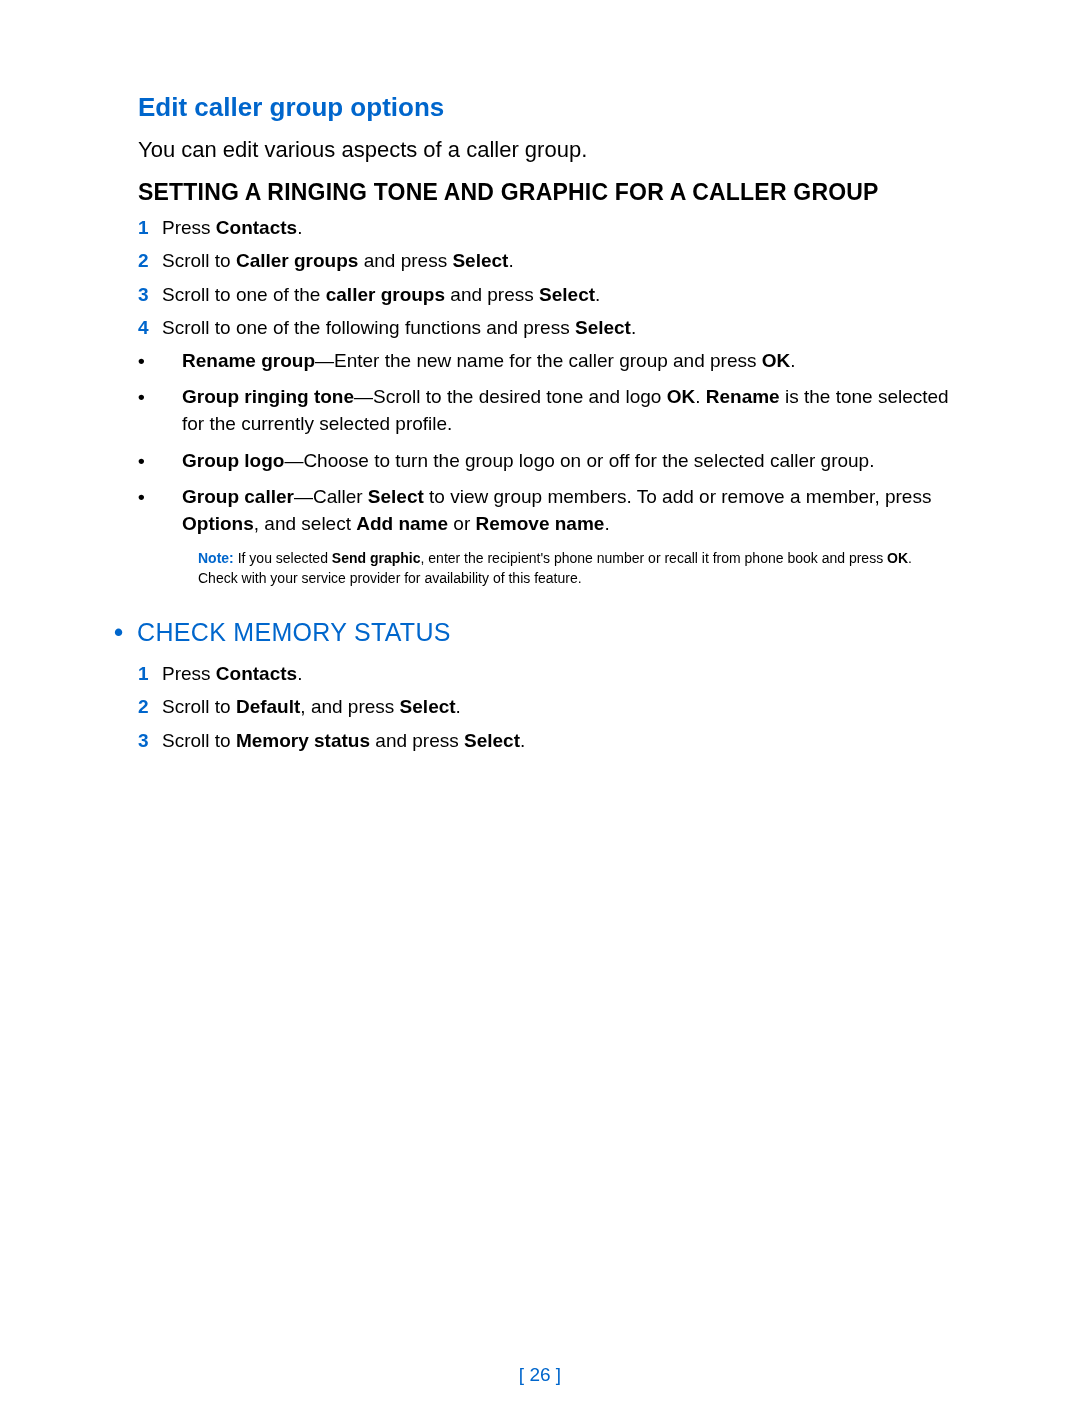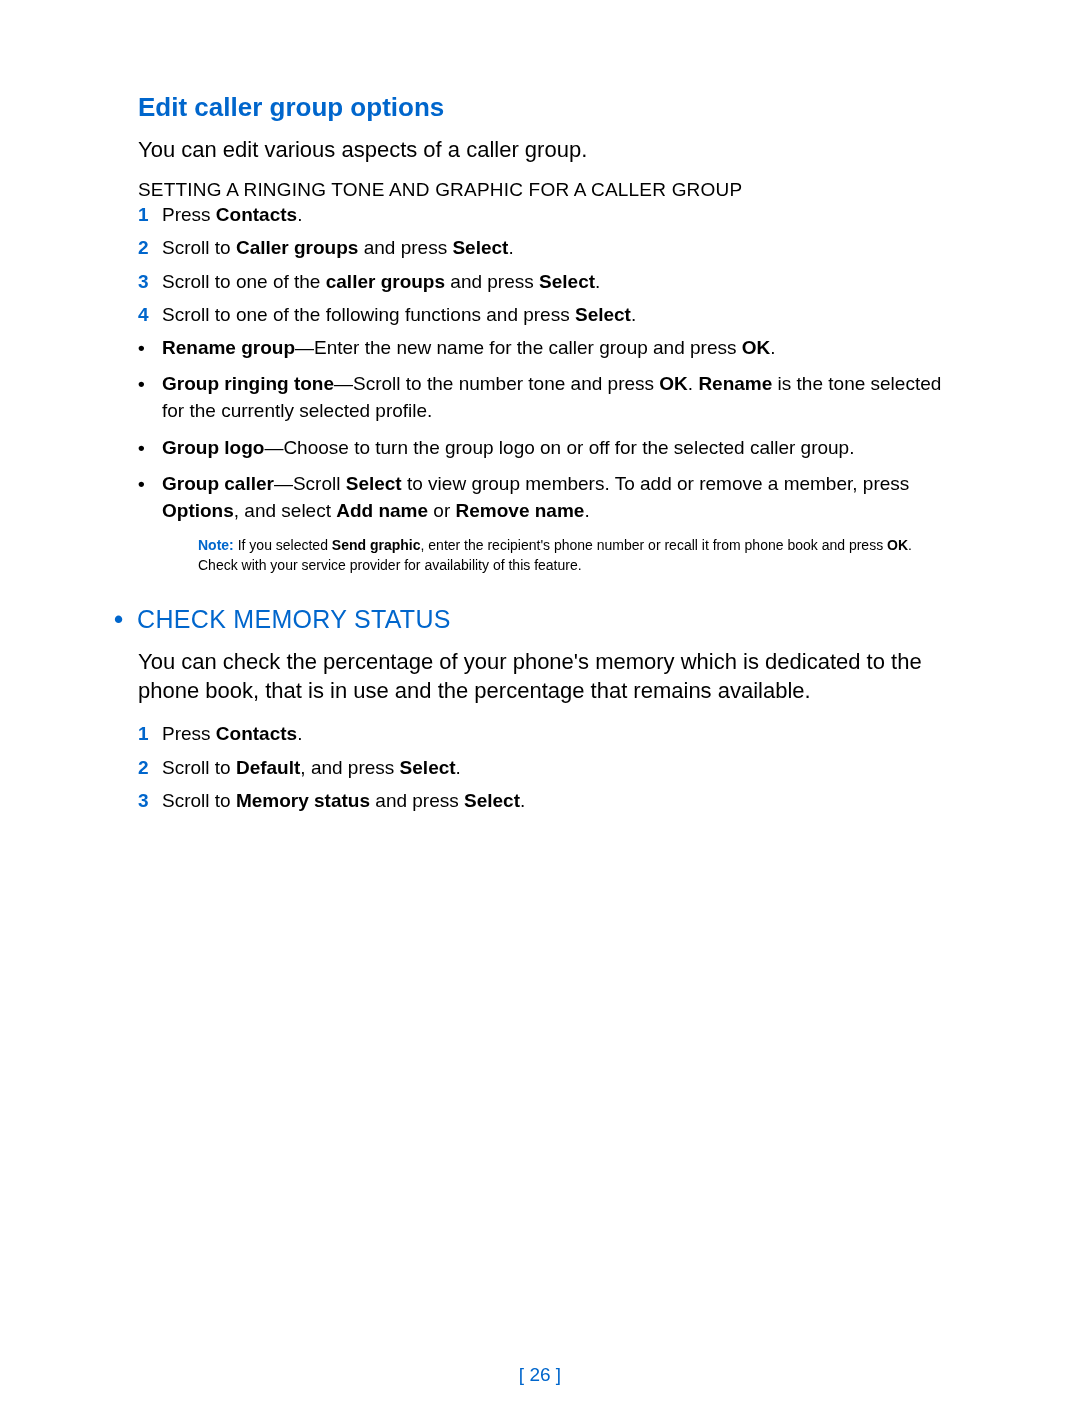--- a/index.html
+++ b/index.html
@@ -19,22 +19,23 @@
       font-size: 26px;
       font-weight: bold;
       margin-bottom: 12px;
     }
     .intro {
       font-size: 22px;
       margin-bottom: 14px;
       line-height: 1.35;
     }
     .h3 {
-      font-size: 19px;
-      font-weight: normal;
+      font-size: 23px;
+      font-weight: bold;
+      margin-bottom: 8px;
       letter-spacing: 0.2px;
     }
     .step-list {
       list-style: none;
       margin-bottom: 4px;
     }
     .step-list li {
       display: flex;
       font-size: 19px;
       line-height: 1.45;
@@ -55,21 +56,21 @@
       display: flex;
       font-size: 19px;
       line-height: 1.4;
       margin-bottom: 10px;
     }
     .bullet-dot {
       min-width: 24px;
       flex-shrink: 0;
       font-weight: bold;
     }
-    .bullet-text { flex: 1; }
+    .bullet-text { flex: 1; margin-left: 20px; }
     .note-block {
       margin-left: 60px;
       margin-top: 12px;
       margin-bottom: 28px;
       font-size: 14px;
       line-height: 1.4;
       padding-right: 10px;
     }
     .section2-header {
       display: flex;
@@ -128,41 +129,40 @@
     </li>
   </ol>
 
   <ul class="bullet-list">
     <li>
       <span class="bullet-dot">•</span>
       <span class="bullet-text"><strong>Rename group</strong><span>—Enter the new name for the caller group and press </span><strong>OK</strong><span>.</span></span>
     </li>
     <li>
       <span class="bullet-dot">•</span>
-      <span class="bullet-text"><strong>Group ringing tone</strong><span>—Scroll to the number tone and press </span><strong>OK</strong><span>. </span><strong>Rename</strong><span> is the tone selected for the currently selected profile.</span></span>
+      <span class="bullet-text"><strong>Group ringing tone</strong><span>—Scroll to the desired tone and logo </span><strong>OK</strong><span>. </span><strong>Rename</strong><span> is the tone selected for the currently selected profile.</span></span>
     </li>
     <li>
       <span class="bullet-dot">•</span>
       <span class="bullet-text"><strong>Group logo</strong><span>—Choose to turn the group logo on or off for the selected caller group.</span></span>
     </li>
     <li>
       <span class="bullet-dot">•</span>
-      <span class="bullet-text"><strong>Group caller</strong><span>—Scroll </span><strong>Select</strong><span> to view group members. To add or remove a member, press </span><strong>Options</strong><span>, and select </span><strong>Add name</strong><span> or </span><strong>Remove name</strong><span>.</span></span>
+      <span class="bullet-text"><strong>Group caller</strong><span>—Caller </span><strong>Select</strong><span> to view group members. To add or remove a member, press </span><strong>Options</strong><span>, and select </span><strong>Add name</strong><span> or </span><strong>Remove name</strong><span>.</span></span>
     </li>
   </ul>
 
   <div class="note-block">
     <strong style="color:#0066cc">Note:</strong><span> If you selected </span><strong>Send graphic</strong><span>, enter the recipient's phone number or recall it from phone book and press </span><strong>OK</strong><span>. Check with your service provider for availability of this feature.</span>
   </div>
 
   <div class="section2-header">
     <span class="section2-bullet">•</span>
     <span class="section2-title">CHECK MEMORY STATUS</span>
   </div>
-  <p class="intro">You can check the percentage of your phone's memory which is dedicated to the phone book, that is in use and the percentage that remains available.</p>
 
   <ol class="step-list">
     <li>
       <span class="step-num">1</span>
       <span class="step-text"><span>Press </span><strong>Contacts</strong><span>.</span></span>
     </li>
     <li>
       <span class="step-num">2</span>
       <span class="step-text"><span>Scroll to </span><strong>Default</strong><span>, and press </span><strong>Select</strong><span>.</span></span>
     </li>

